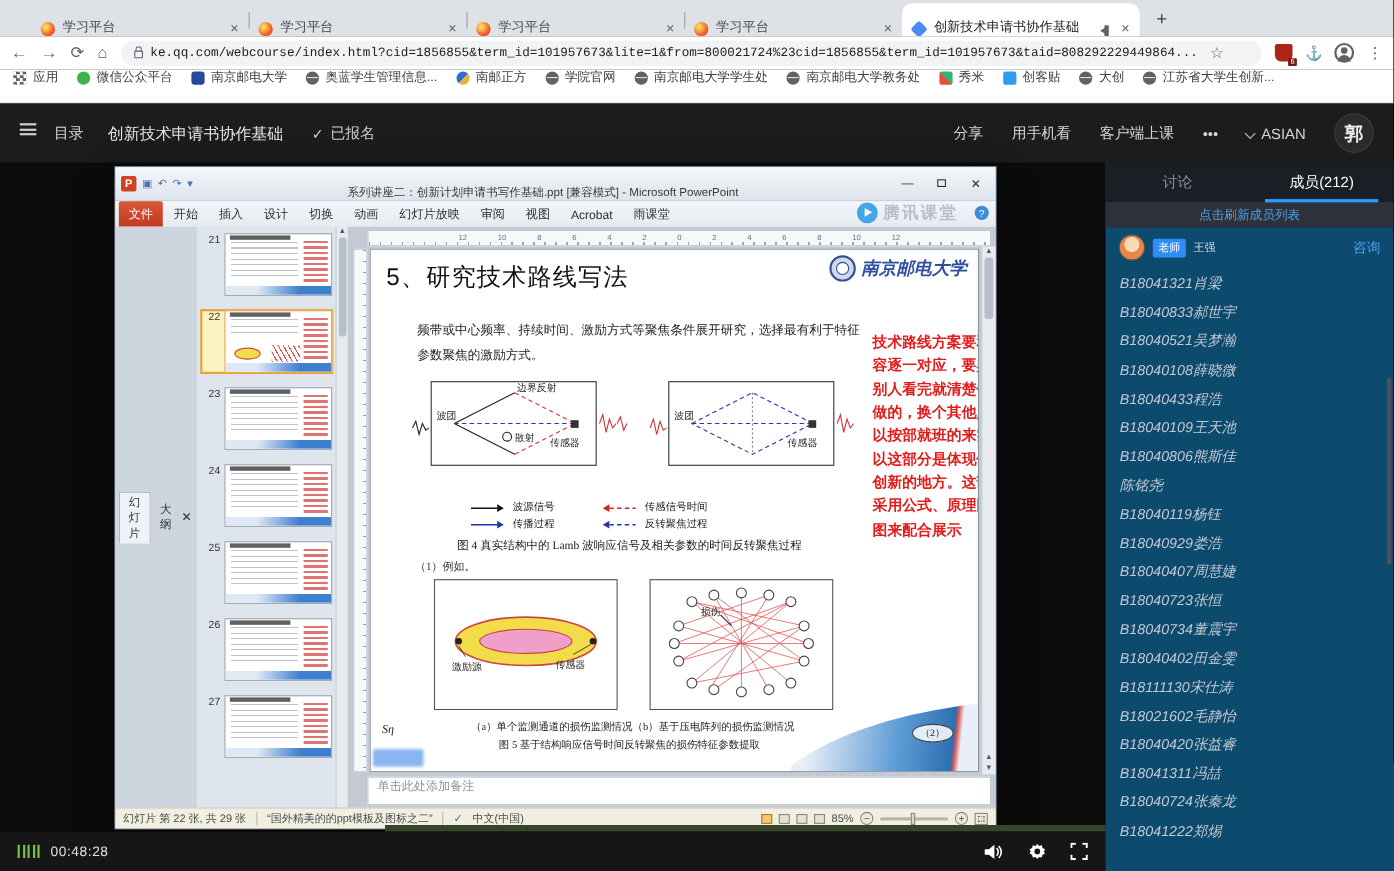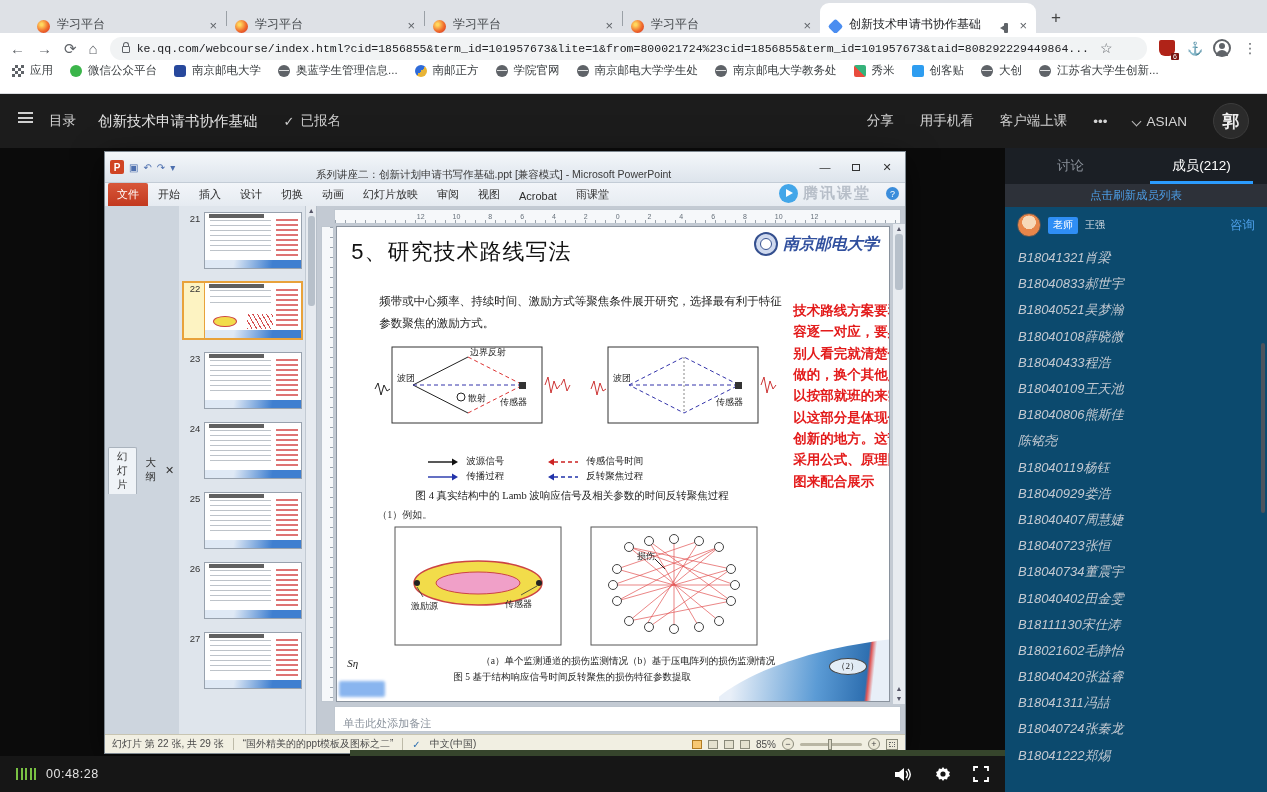--- a/index.html
+++ b/index.html
@@ -167,21 +167,21 @@
              background-image:repeating-linear-gradient(#9aa4ae 0 1px, transparent 1px 10px); background-size:3px 100%; background-repeat:no-repeat; background-position:right; }
   .slide-wrap { flex:1; padding:2px 2px 2px 2px; min-width:0; }
   .slide { width:100%; height:100%; background:#fff; border:1px solid #8a939e; position:relative; overflow:hidden;
            font-family:"Liberation Serif",serif; }
   .slide-scroll { flex:0 0 13px; background:#e7ebf0; border-left:1px solid #c2cad3; display:flex; flex-direction:column;
                   align-items:center; font-size:7px; color:#556; padding:1px 0; }
   .ssthumb { width:8px; height:56px; background:#b7c0ca; border-radius:3px; margin:2px 0 auto; }
   .ssnav { display:flex; flex-direction:column; gap:3px; margin-bottom:1px; align-items:center; }
 
   .notes { flex:0 0 26px; margin:2px 4px 2px 17px; background:#fff; border:1px solid #bfc7d0;
-           display:flex; align-items:flex-end; padding:0 8px; font-size:11px; color:#8a929c; }
+           display:flex; align-items:flex-start; padding:0 8px; font-size:11px; color:#8a929c; }
 
   .status { flex:0 0 19px; background:#f1efe2; border-top:1px solid #c8c5b2; display:flex; align-items:center;
             font-size:10px; color:#4a4a4a; padding:0 7px; gap:9px; white-space:nowrap; }
   .sdiv { width:1px; height:12px; background:#bdbaa8; }
   .scheck { color:#2e6fb0; font-size:10px; }
   .sright { margin-left:auto; display:flex; align-items:center; gap:6px; }
   .vicon { width:10px; height:9px; border:1px solid #8a8a7a; background:#e4e1cf; }
   .vicon.on { background:#f7c873; border-color:#b07b22; }
   .zslider { width:62px; height:3px; background:#b9b6a4; border-radius:2px; position:relative; }
   .zslider i { position:absolute; left:28px; top:-4px; width:4px; height:11px; background:#dcd9c8; border:1px solid #8a8a7a; }
@@ -199,21 +199,21 @@
   .s-emblem::before { content:""; position:absolute; inset:4px; border-radius:50%; border:1px solid #35508f; }
   .s-logotext { font-size:16px; color:#31509e; font-weight:bold; font-style:italic; font-family:"Liberation Serif",serif; }
   .s-body { position:absolute; left:42px; top:64px; width:408px; font-size:11.5px; color:#1c1c1c; line-height:1.9; }
   .s-fig4 { position:absolute; left:36px; top:112px; width:420px; }
   .fig4boxes { display:flex; gap:16px; }
   .legend { display:grid; grid-template-columns:120px 170px; margin:6px 0 0 55px; row-gap:2px; font-size:9.5px; color:#222; }
   .lg { display:flex; align-items:center; gap:8px; }
   .s-cap4 { position:absolute; left:20px; top:262px; width:430px; text-align:center; font-size:10.5px; color:#1c1c1c; }
   .s-example { position:absolute; left:40px; top:281px; font-size:10px; color:#333; }
   .s-fig5 { position:absolute; left:56px; top:298px; display:flex; gap:26px; }
-  .s-cap5ab { position:absolute; left:18px; top:428px; width:420px; display:flex; justify-content:flex-end; font-size:9.5px; color:#1c1c1c; }
+  .s-cap5ab { position:absolute; left:28px; top:428px; width:420px; display:flex; justify-content:center; font-size:9.5px; color:#1c1c1c; }
   .s-cap5 { position:absolute; left:20px; top:444px; width:430px; text-align:center; font-size:9.5px; color:#1c1c1c; }
   .s-note { position:absolute; left:456px; top:73px; width:152px; font-size:13.5px; font-weight:bold; color:#e31b1b;
             line-height:1.58; font-family:"Liberation Sans",sans-serif; }
   .s-swoosh { position:absolute; right:0; bottom:0; width:170px; height:78px; overflow:hidden; }
   .s-swoosh::before { content:""; position:absolute; right:-30px; bottom:-34px; width:230px; height:90px;
       background:linear-gradient(100deg,#e8eff8 20%,#5b9bd5 55%,#2e6fb0 75%,#e05555 76%, #e8eff8 78%);
       border-radius:100% 0 0 0 / 100% 0 0 0; transform:rotate(-4deg); }
   .s-page { position:absolute; right:22px; bottom:26px; border:1px solid #444; border-radius:50%;
             padding:1px 7px; font-size:9px; background:rgba(255,255,255,.85); color:#222; }
   .s-formula { position:absolute; left:10px; bottom:32px; font-style:italic; font-size:11px; color:#222; }

